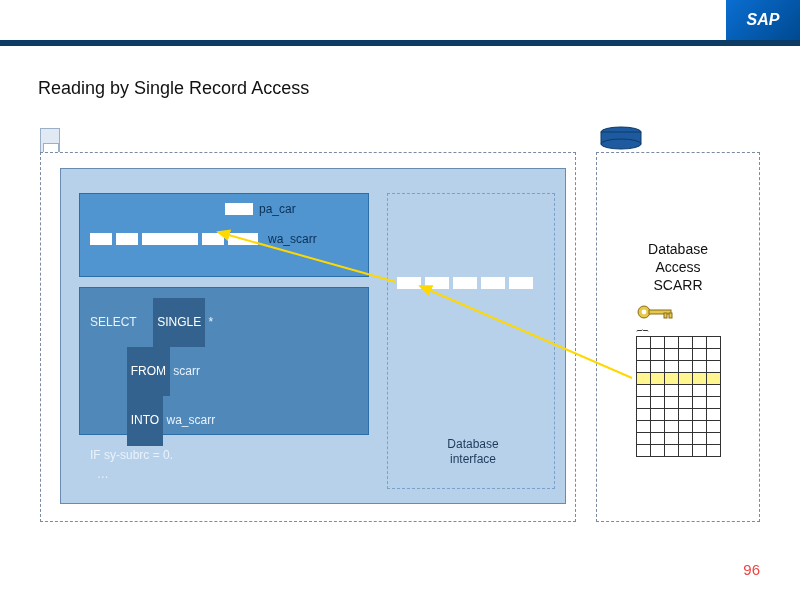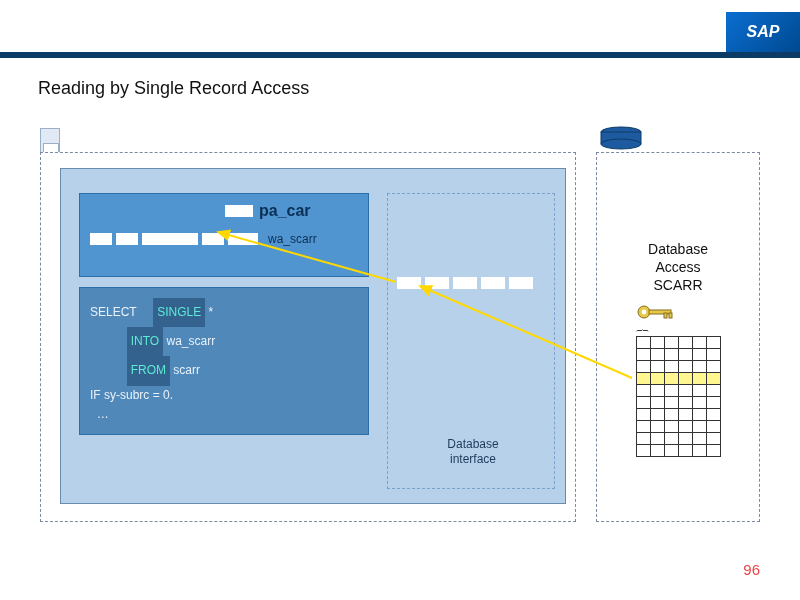--- a/index.html
+++ b/index.html
@@ -1,44 +1,44 @@
 <!DOCTYPE html>
 <html><head>
 <meta charset="utf-8">
 <style>
   * { margin: 0; padding: 0; box-sizing: border-box; }
   body { font-family: Arial, sans-serif; background: #fff; width: 800px; height: 600px; position: relative; }
 
-  .topbar { width: 100%; height: 40px; background: #fff; position: relative; margin-top: 12px; }
+  .topbar { width: 100%; height: 40px; background: #fff; position: relative; }
   .sap-badge { position: absolute; right: 0; top: 0; width: 74px; height: 40px; background: linear-gradient(135deg, #0a6ed1, #004990); display: flex; align-items: center; justify-content: center; color: #fff; font-weight: bold; font-style: italic; font-size: 16px; }
   .blueband { width: 100%; height: 6px; background: #0c3b66; }
 
   .title { position: absolute; left: 38px; top: 78px; font-size: 18px; font-weight: 400; color: #111; }
 
   .page-number { position: absolute; right: 40px; bottom: 22px; font-size: 15px; color: #ef4444; }
 
   .left-dashed { position: absolute; left: 40px; top: 152px; width: 536px; height: 370px; border: 1px dashed #7a8aa0; background: #fff; }
   .server-icon { position: absolute; left: 40px; top: 128px; width: 20px; height: 28px; background: #e1e9f5; border: 1px solid #9bb0c8; }
   .server-icon::before { content:""; position:absolute; left:2px; top:14px; width:14px; height:10px; background: #fff; border:1px solid #9bb0c8; }
 
   .right-dashed { position: absolute; left: 596px; top: 152px; width: 164px; height: 370px; border: 1px dashed #7a8aa0; background: #fff; }
   .db-cyl { position: absolute; left: 600px; top: 126px; width: 42px; height: 24px; }
 
   .app-area { position: absolute; left: 60px; top: 168px; width: 506px; height: 336px; background: #b8d1ea; border: 1px solid #6a8bb0; }
 
   .blue-box { position: absolute; left: 18px; top: 24px; width: 290px; height: 84px; background: #5095d0; border: 1px solid #2c6ea9; }
   .pa-row { position: absolute; left: 145px; top: 8px; display: flex; align-items: center; gap: 6px; }
   .pa-slot { width: 28px; height: 12px; background: #fff; }
-  .pa-label { color: #0b2f55; font-size: 16px; font-weight: bold; }
+  .pa-label { color: #0b2f55; font-size: 12px; }
   .wa-row { position: absolute; left: 10px; top: 38px; display: flex; align-items: center; gap: 4px; }
   .wa-slot { background: #fff; height: 12px; }
   .wa-label { color: #0b2f55; font-size: 12px; margin-left: 6px; }
 
   .code-box { position: absolute; left: 18px; top: 118px; width: 290px; height: 148px; background: #4f88b9; border: 1px solid #2c6ea9; color: #e9f2fb; font-size: 12px; padding: 10px; }
-  .code-box .kw { background: #33628e; padding: 5px 4px; color: #5eead4; display: inline-block; }
+  .code-box .kw { background: #33628e; padding: 15px 4px; color: #ffffff; display: inline-block; }
   .code-row { white-space: pre; line-height: 1.6; }
 
   .iface-dashed { position: absolute; left: 326px; top: 24px; width: 168px; height: 296px; border: 1px dashed #78a1cc; }
   .iface-label { position: absolute; left: 362px; top: 268px; font-size: 12px; color: #1c3a5a; text-align: center; width: 100px; line-height: 1.25; }
   .buf-row { position: absolute; left: 336px; top: 108px; display: flex; gap: 4px; }
   .buf-slot { width: 24px; height: 12px; background: #fff; }
 
   .db-title { position: absolute; left: 614px; top: 240px; width: 128px; text-align: center; font-size: 14px; color: #111; line-height: 1.3; }
   .key-icon { position: absolute; left: 636px; top: 302px; width: 40px; height: 20px; }
   .key-brace { position: absolute; left: 636px; top: 320px; width: 30px; height: 10px; font-size: 14px; color: #333; }
@@ -80,22 +80,22 @@
       <div class="wa-slot" style="width:22px"></div>
       <div class="wa-slot" style="width:56px"></div>
       <div class="wa-slot" style="width:22px"></div>
       <div class="wa-slot" style="width:30px"></div>
       <div class="wa-label">wa_scarr</div>
     </div>
   </div>
 
   <div class="code-box">
     <div class="code-row"><span>SELECT</span>     <span class="kw">SINGLE</span> <span>*</span></div>
+    <div class="code-row">           <span class="kw">FROM</span> <span>scarr</span></div>
     <div class="code-row">           <span class="kw">INTO</span> <span>wa_scarr</span></div>
-    <div class="code-row">           <span class="kw">FROM</span> <span>scarr</span></div>
     <div class="code-row">IF sy-subrc = 0.</div>
     <div class="code-row">  <span>…</span></div>
   </div>
 
   <div class="iface-dashed"></div>
   <div class="buf-row">
     <div class="buf-slot"></div>
     <div class="buf-slot"></div>
     <div class="buf-slot"></div>
     <div class="buf-slot"></div>

